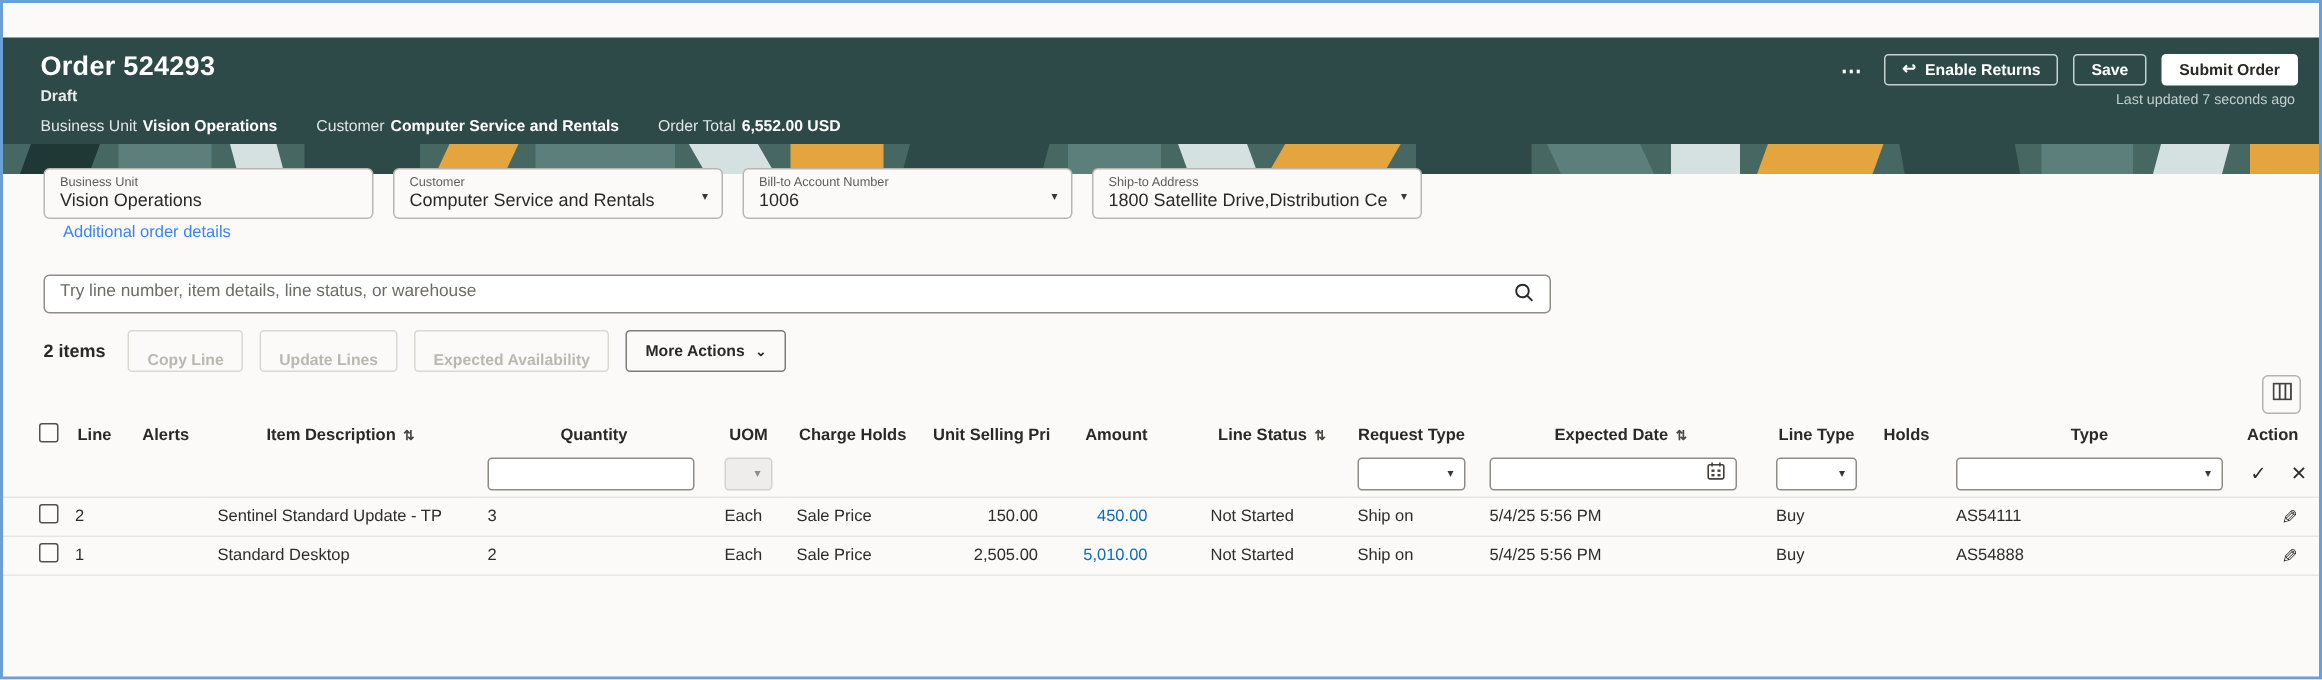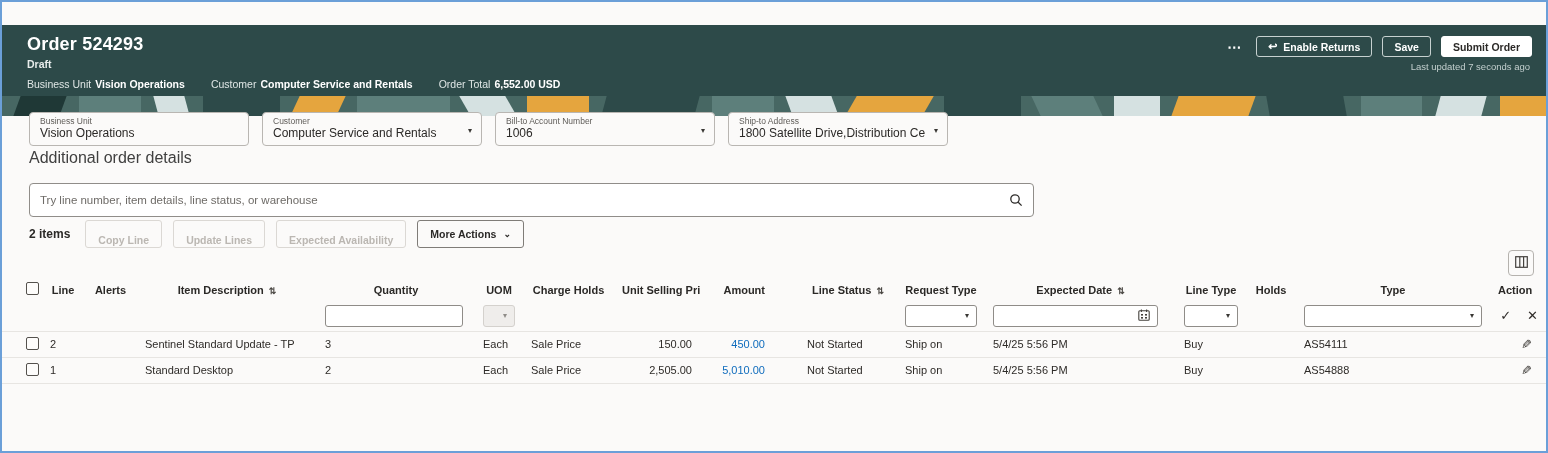--- a/index.html
+++ b/index.html
@@ -45,25 +45,25 @@
   .banner-art span:nth-child(18){ left:88%; width:4%; background:#5d7f7b;}
   .banner-art span:nth-child(19){ left:93%; width:3%; background:#d5e1e1; transform:skewX(-15deg);}
   .banner-art span:nth-child(20){ left:97%; width:3%; background:#e5a53e;}
   
   .fields-row{ position:absolute; left:27px; top:110px; display:flex; gap:13px;}
   .field{ width:220px; height:34px; border:1px solid #b9b6b2; border-radius:4px;
           background:#fbfaf9; padding:3px 22px 3px 10px; position:relative; cursor:pointer;}
   .field .flabel{ display:block; font-size:8.5px; color:#5f5c58; }
   .field .fvalue{ display:block; font-size:12px; color:#2b2927; white-space:nowrap; overflow:hidden;}
   .field .arrow{ position:absolute; right:9px; top:13px; font-size:8px; color:#3a3835;}
-  .additional-link{ position:absolute; left:27px; top:147px; font-size:16px; color:#404040; cursor:pointer;}
+  .additional-link{ position:absolute; left:40px; top:147px; font-size:11px; color:#3b82f6; cursor:pointer;}
   
   .search-bar{ position:absolute; left:27px; top:181px; width:1005px; height:26px;
                border:1px solid #908d89; border-radius:4px; background:#ffffff;
-               display:flex; align-items:center; padding:16px 10px;}
+               display:flex; align-items:flex-start; padding:4px 10px;}
   .search-bar input{ flex:1; border:none; outline:none; font-size:11.5px; color:#2b2927;
                      font-family:"Liberation Sans", sans-serif; background:transparent;}
   .search-bar input::placeholder{ color:#6e6b67; }
   .search-icon svg{ display:block; }
   
   .toolbar{ position:absolute; left:27px; top:218px; display:flex; align-items:center; gap:11px;}
   .items-count{ font-size:12px; font-weight:bold; color:#2b2927; margin-right:4px;}
   .tbtn{ height:22px; padding:13px 12px; border:1px solid #dbd8d4; border-radius:3px;
          background:transparent; color:#bbb7b2; font-size:10.5px; font-weight:bold;}
   .tbtn.enabled{ border-color:#7f7c78; color:#2b2927; cursor:pointer; display:flex; align-items:center; gap:7px;}

